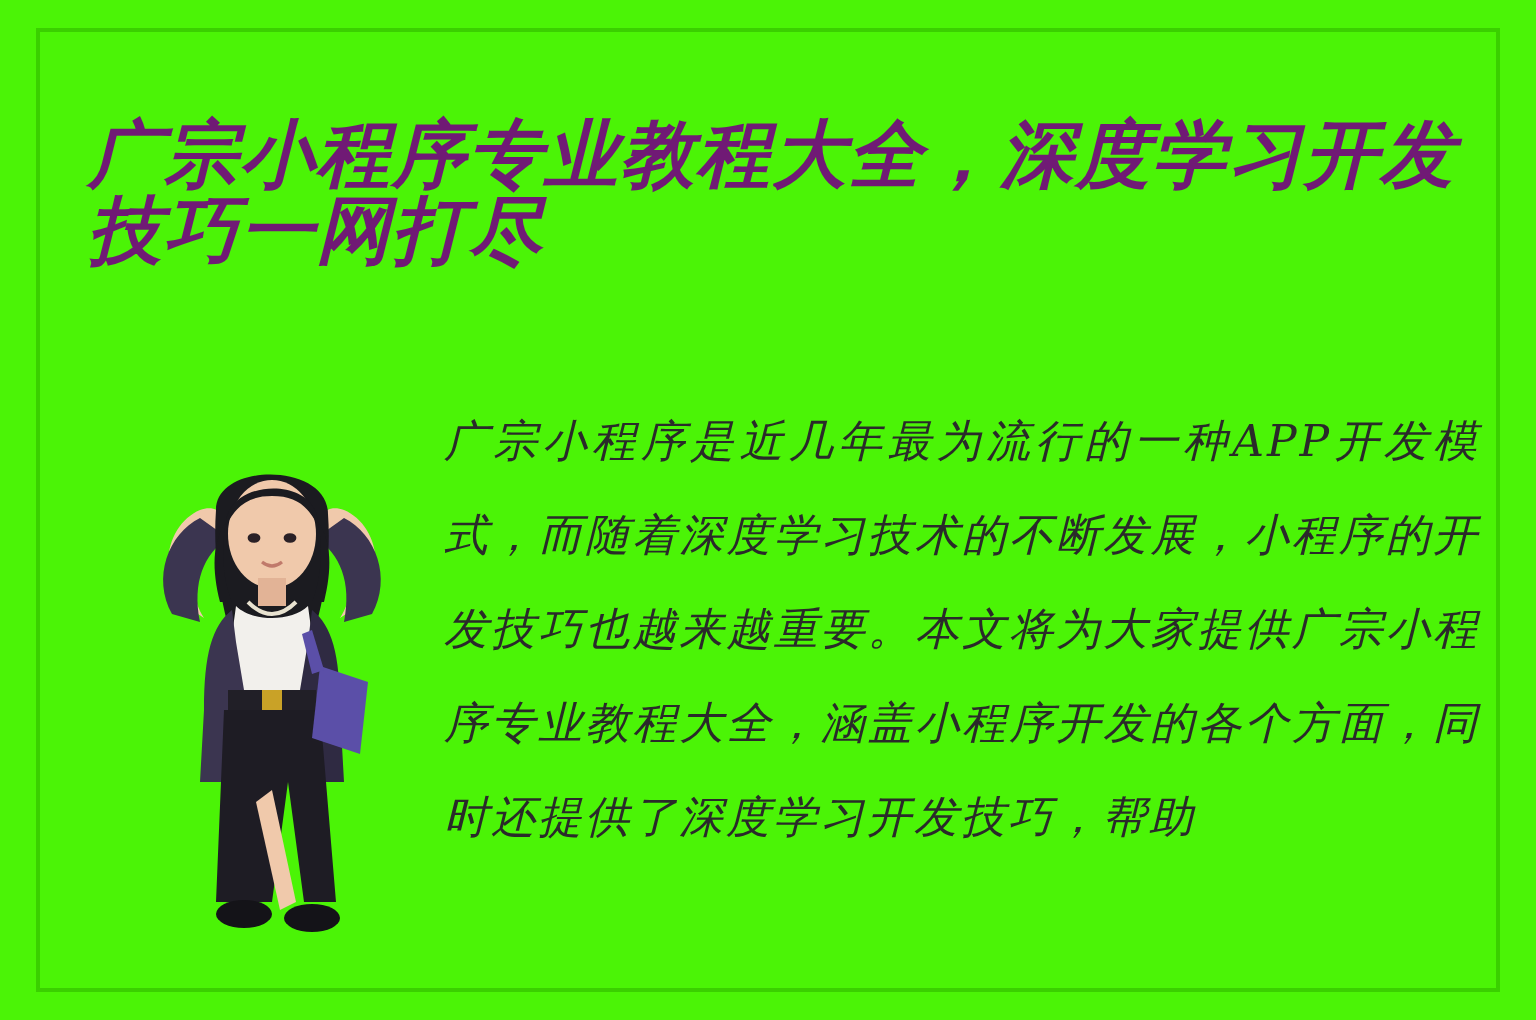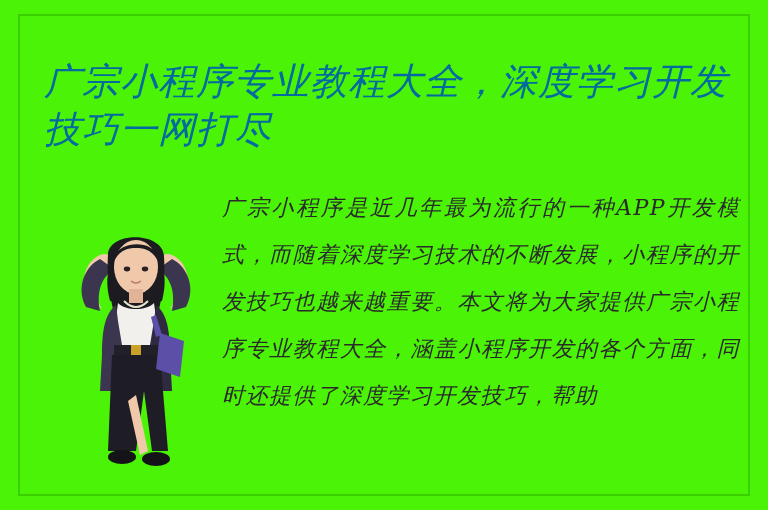--- a/index.html
+++ b/index.html
@@ -29,32 +29,32 @@
     border: 2px solid #3ad000;
     box-sizing: border-box;
     pointer-events: none;
   }
   .title {
     position: absolute;
     left: 44px;
     top: 58px;
     width: 690px;
     font-family: "DejaVu Serif", serif;
-    font-weight: normal;
+    font-weight: bold;
     font-style: italic;
     font-size: 37px;
-    line-height: 48px;
-    color: #0369a1;
+    line-height: 38px;
+    color: #701a75;
     letter-spacing: 1px;
     white-space: pre-wrap;
   }
   .body-text {
     position: absolute;
     left: 222px;
-    top: 184px;
+    top: 198px;
     width: 518px;
     font-family: "DejaVu Serif", serif;
     font-style: italic;
     font-size: 22px;
     line-height: 47px;
     color: #2a2a2a;
     letter-spacing: 1.5px;
     text-align: justify;
     white-space: pre-wrap;
   }

